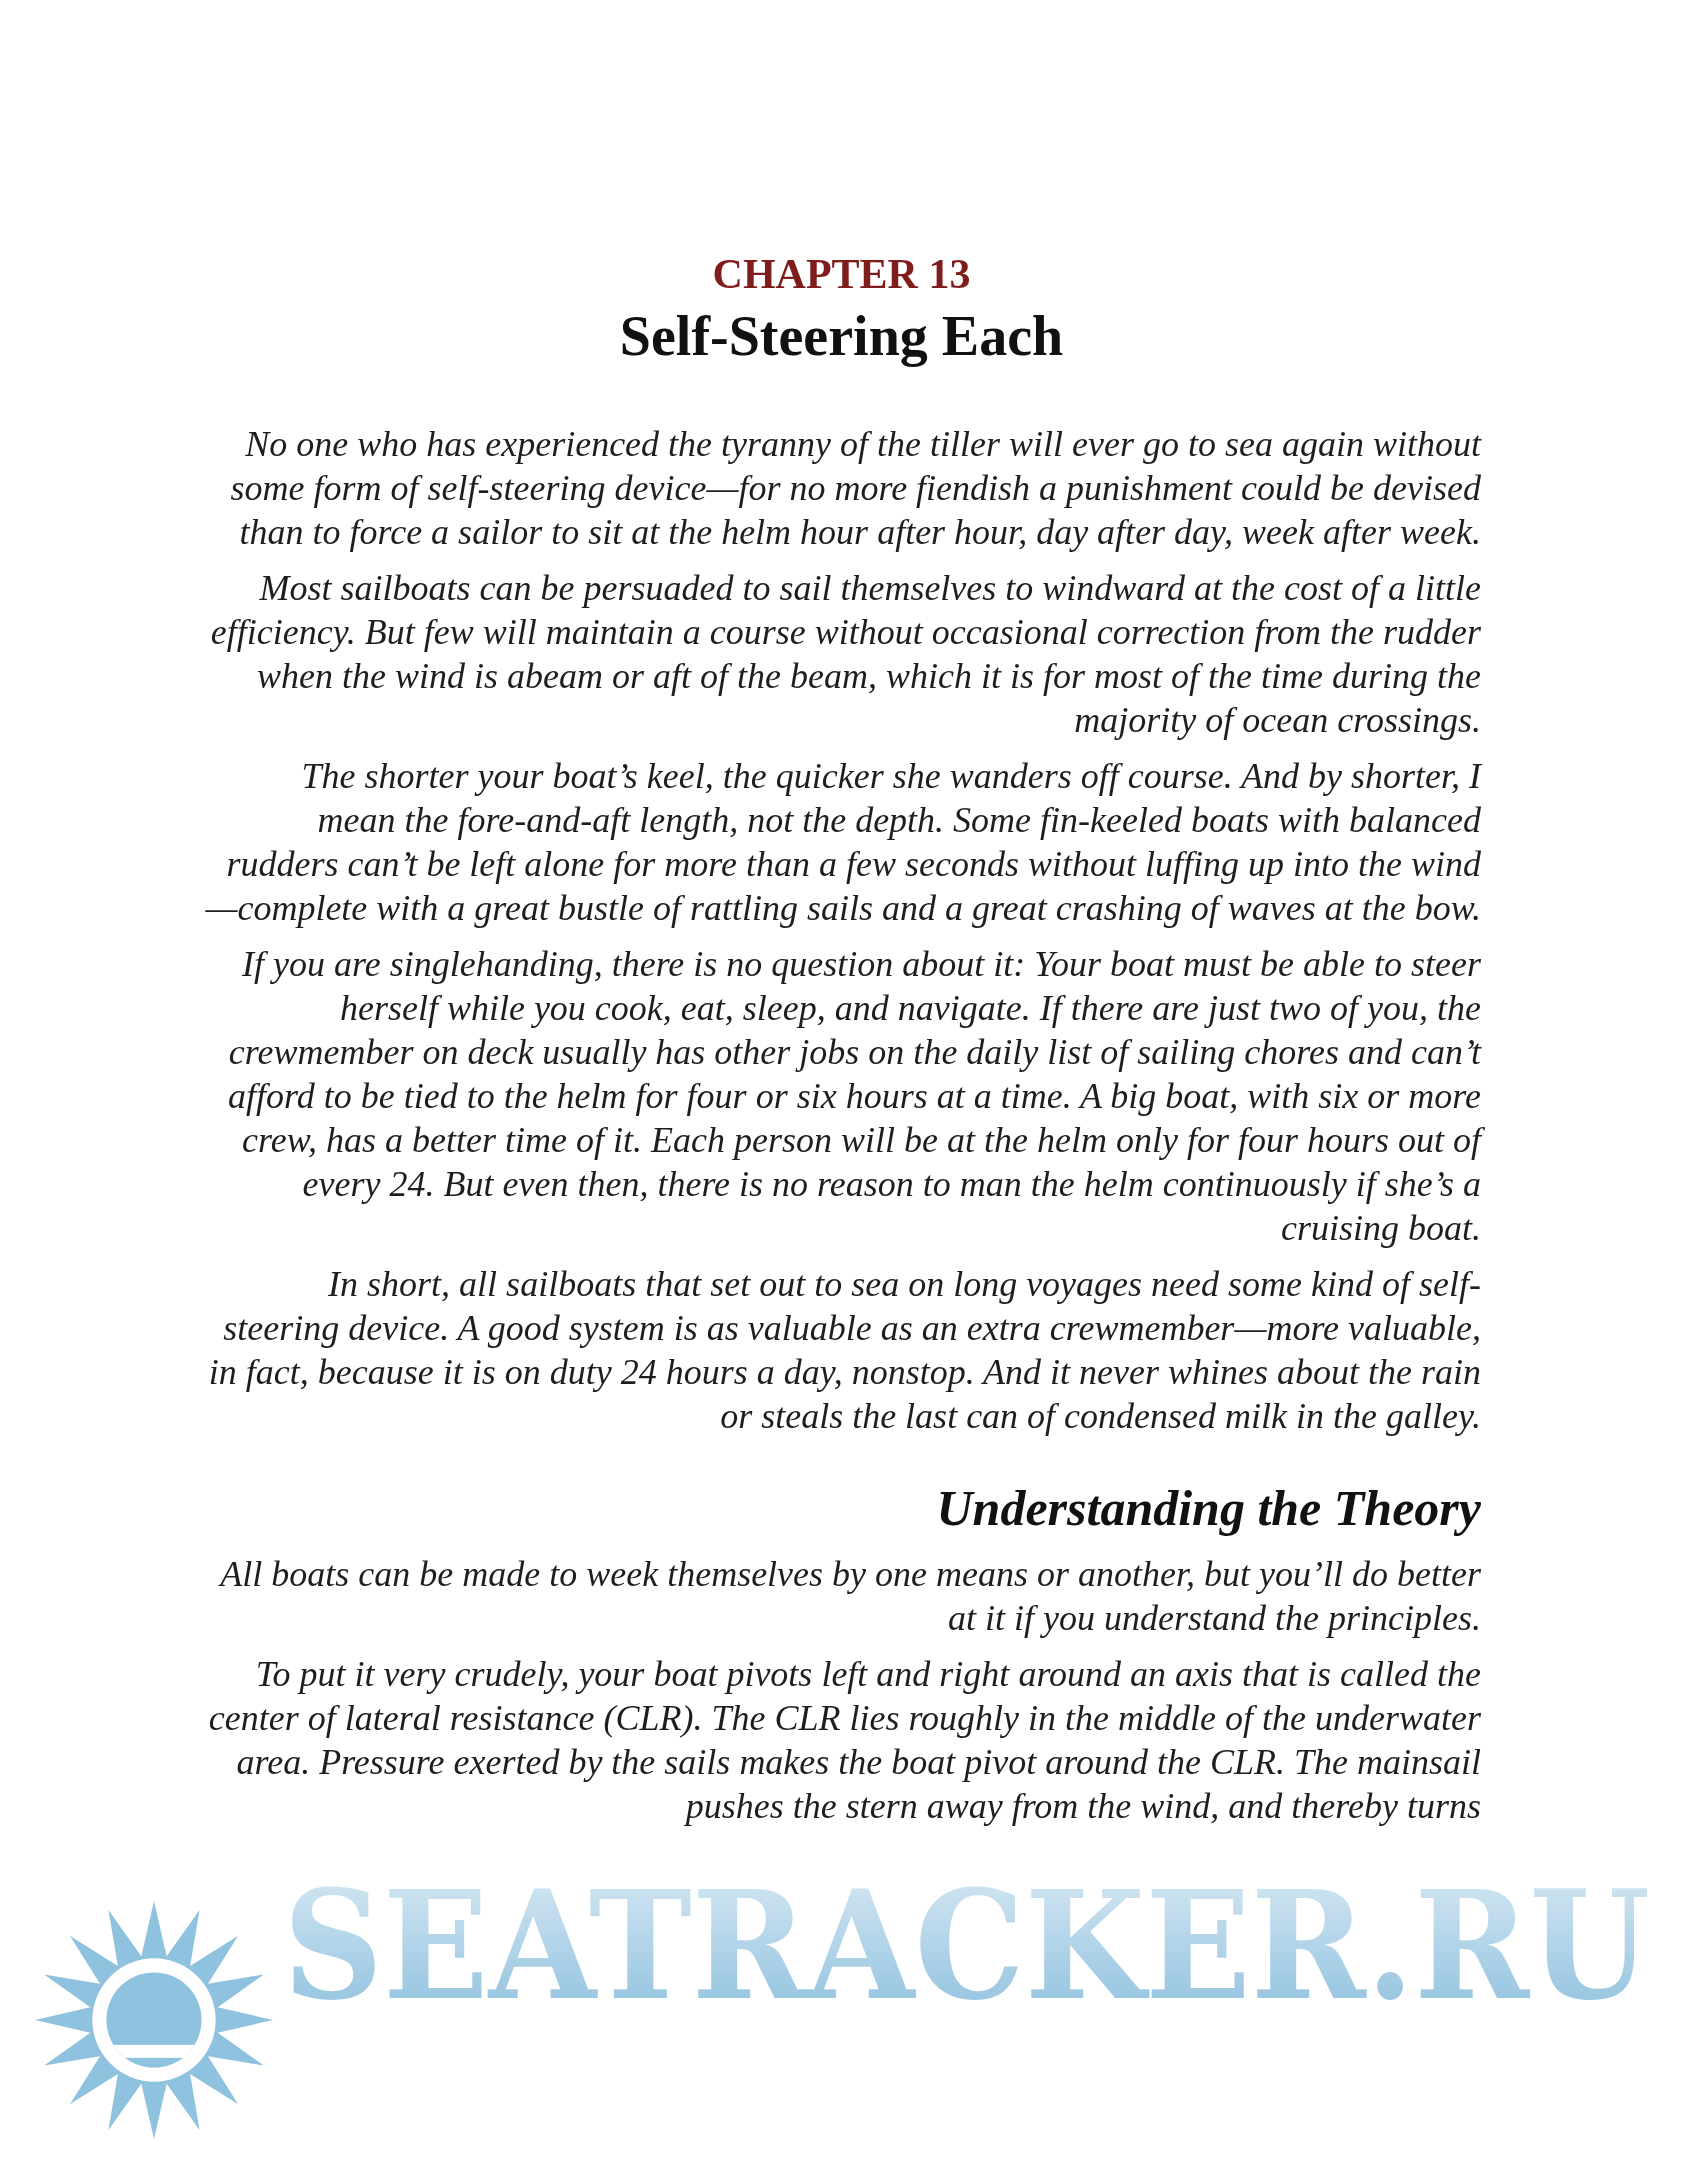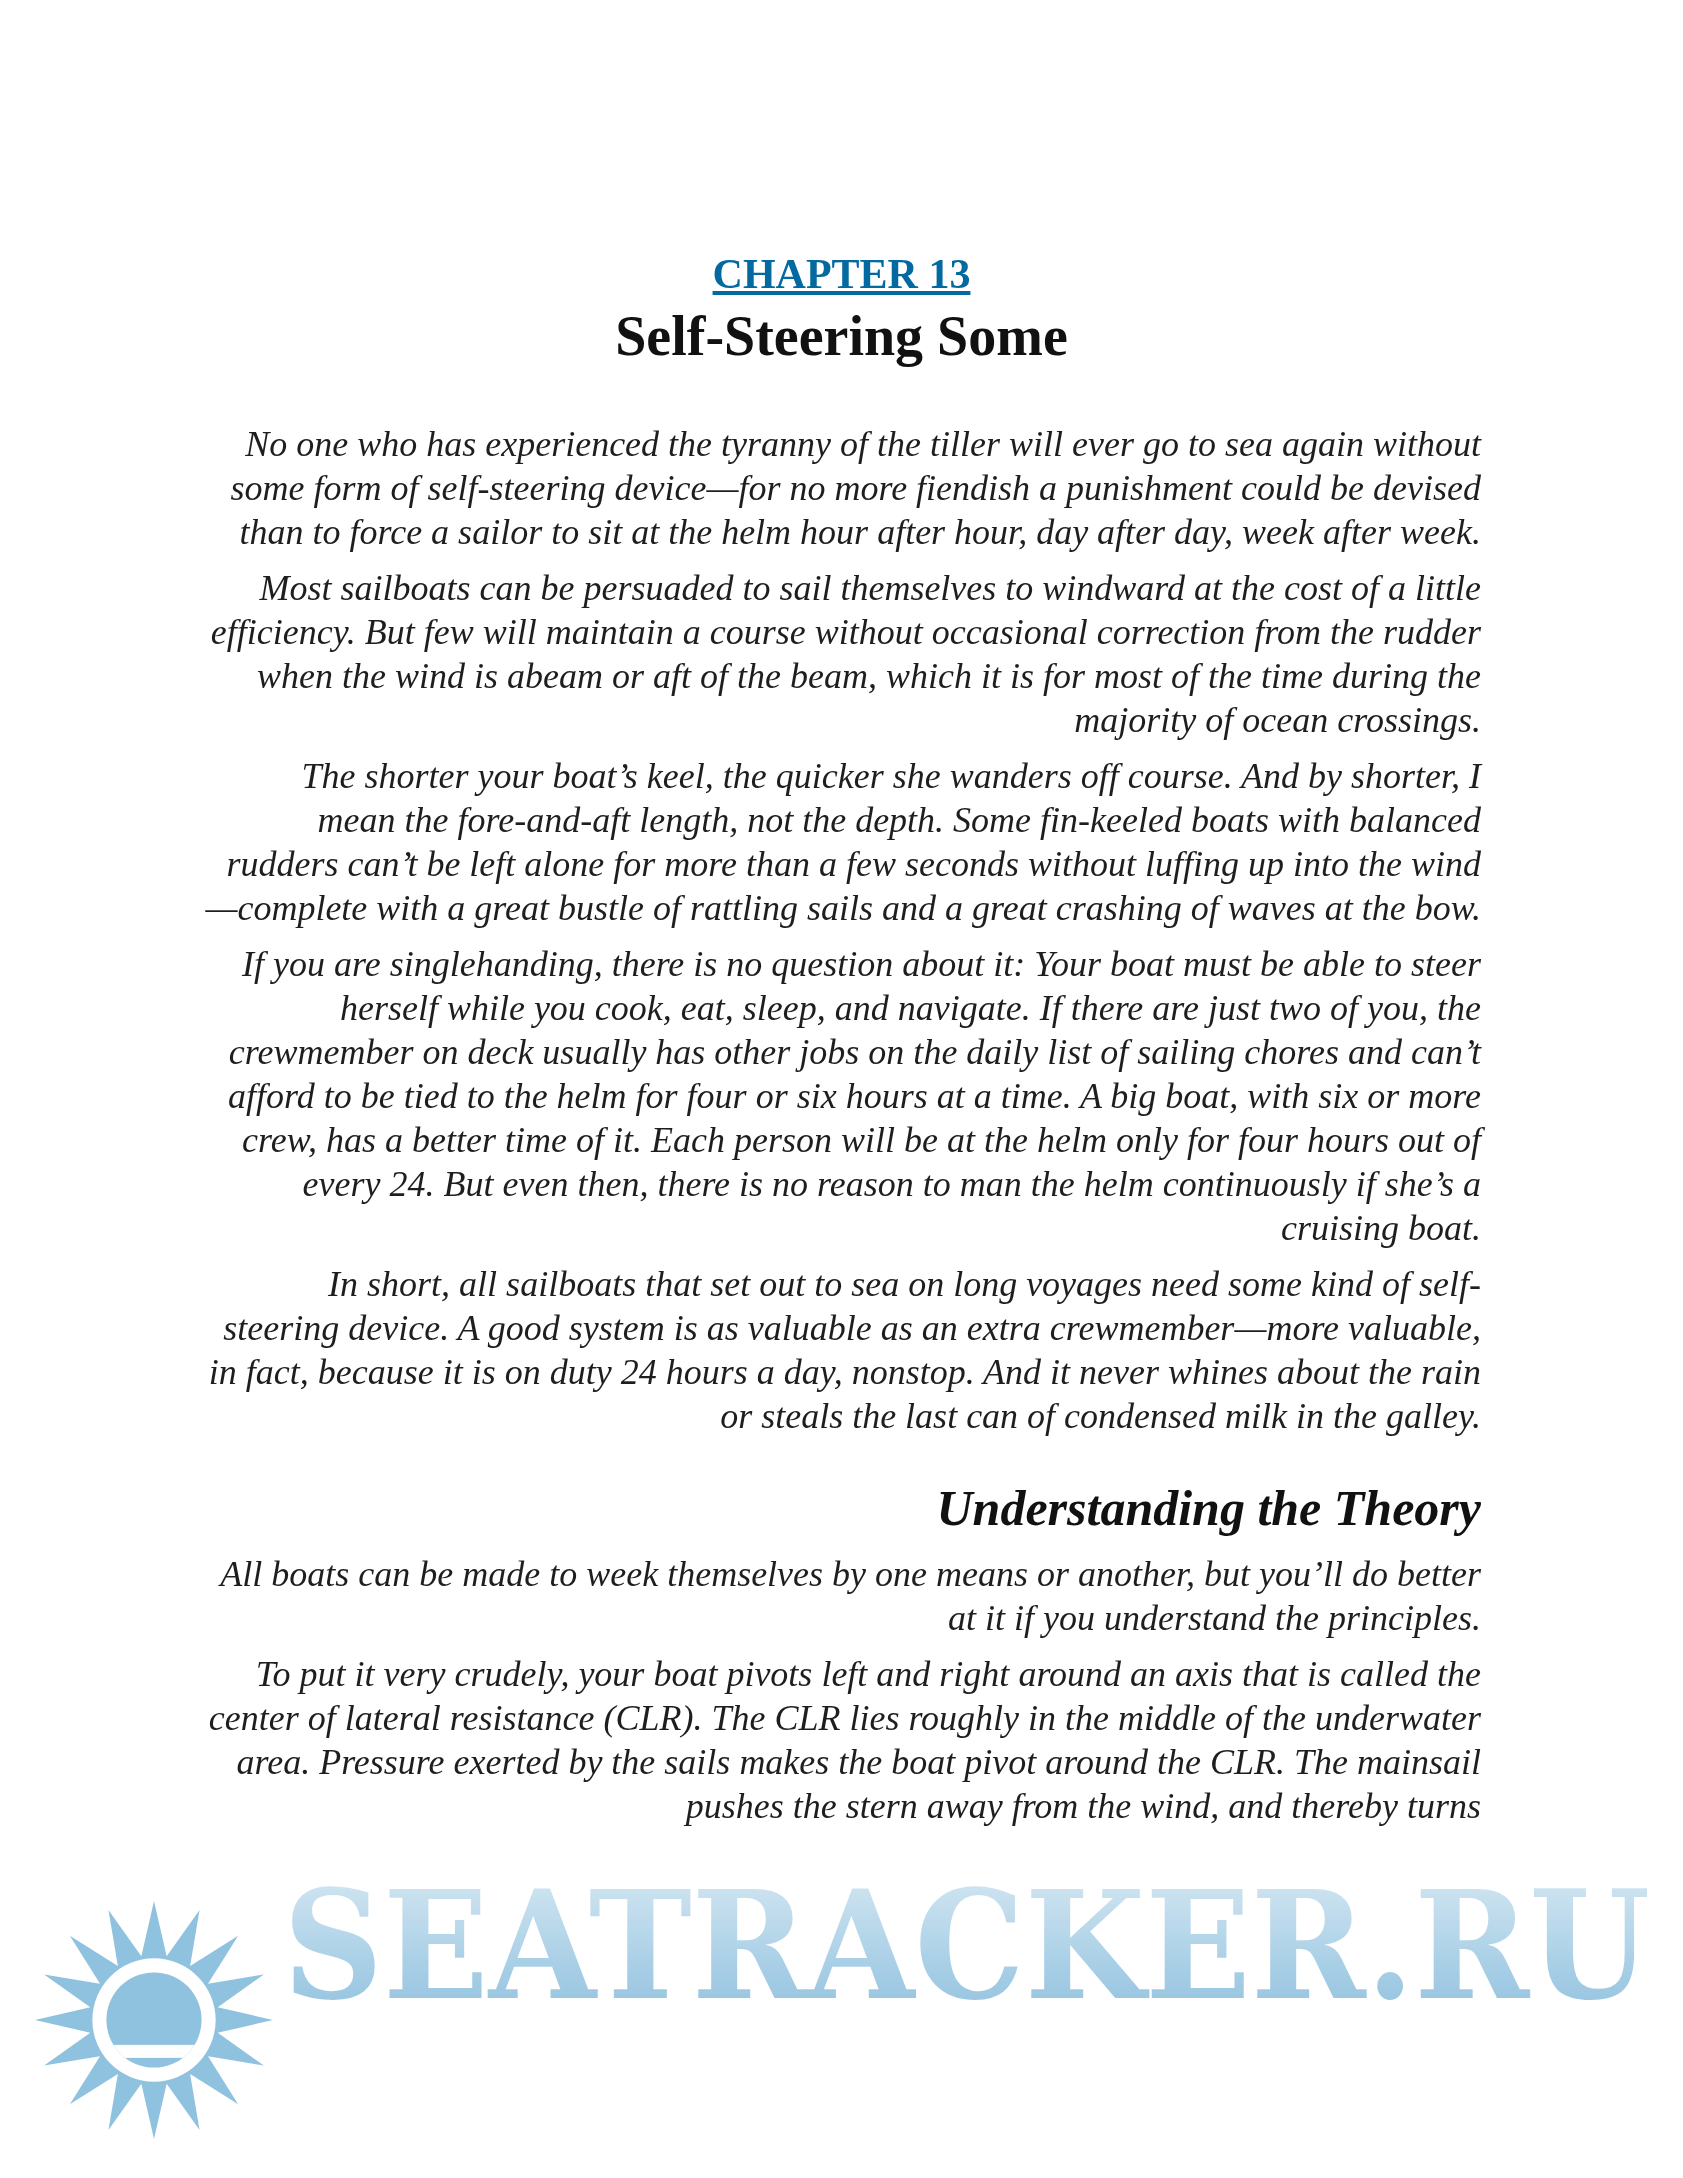--- a/index.html
+++ b/index.html
@@ -18,22 +18,21 @@
   .page {
     position: absolute;
     inset: 0;
   }
   .chapter-label {
     margin: 249px 0 0 0;
     text-align: center;
     font-size: 42px;
     font-weight: bold;
     line-height: 1.2;
-    color: #0369a1;
-    text-decoration: underline;
+    color: #7f1d1d;
   }
   .chapter-title {
     margin: 4px 0 0 0;
     text-align: center;
     font-size: 56px;
     font-weight: bold;
     line-height: 1.2;
     color: #111111;
   }
   .body-text {
@@ -94,21 +93,21 @@
       color: transparent;
     }
   }
 </style>
 </head>
 <body>
 
 <div class="page">
 
   <h2 class="chapter-label">CHAPTER 13</h2>
-  <h1 class="chapter-title">Self-Steering Some</h1>
+  <h1 class="chapter-title">Self-Steering Each</h1>
 
   <div class="body-text">
     <p>No one who has experienced the tyranny of the tiller will ever go to sea again without some form of self-steering device—for no more fiendish a punishment could be devised than to force a sailor to sit at the helm hour after hour, day after day, week after week.</p>
     <p class="indent">Most sailboats can be persuaded to sail themselves to windward at the cost of a little efficiency. But few will maintain a course without occasional correction from the rudder when the wind is abeam or aft of the beam, which it is for most of the time during the majority of ocean crossings.</p>
     <p class="indent">The shorter your boat’s keel, the quicker she wanders off course. And by shorter, I mean the fore-and-aft length, not the depth. Some fin-keeled boats with balanced rudders can’t be left alone for more than a few seconds without luffing up into the wind—complete with a great bustle of rattling sails and a great crashing of waves at the bow.</p>
     <p class="indent">If you are singlehanding, there is no question about it: Your boat must be able to steer herself while you cook, eat, sleep, and navigate. If there are just two of you, the crewmember on deck usually has other jobs on the daily list of sailing chores and can’t afford to be tied to the helm for four or six hours at a time. A big boat, with six or more crew, has a better time of it. Each person will be at the helm only for four hours out of every 24. But even then, there is no reason to man the helm continuously if she’s a cruising boat.</p>
     <p class="indent">In short, all sailboats that set out to sea on long voyages need some kind of self-steering device. A good system is as valuable as an extra crewmember—more valuable, in fact, because it is on duty 24 hours a day, nonstop. And it never whines about the rain or steals the last can of condensed milk in the galley.</p>
 
     <h3 class="section-heading">Understanding the Theory</h3>
 

